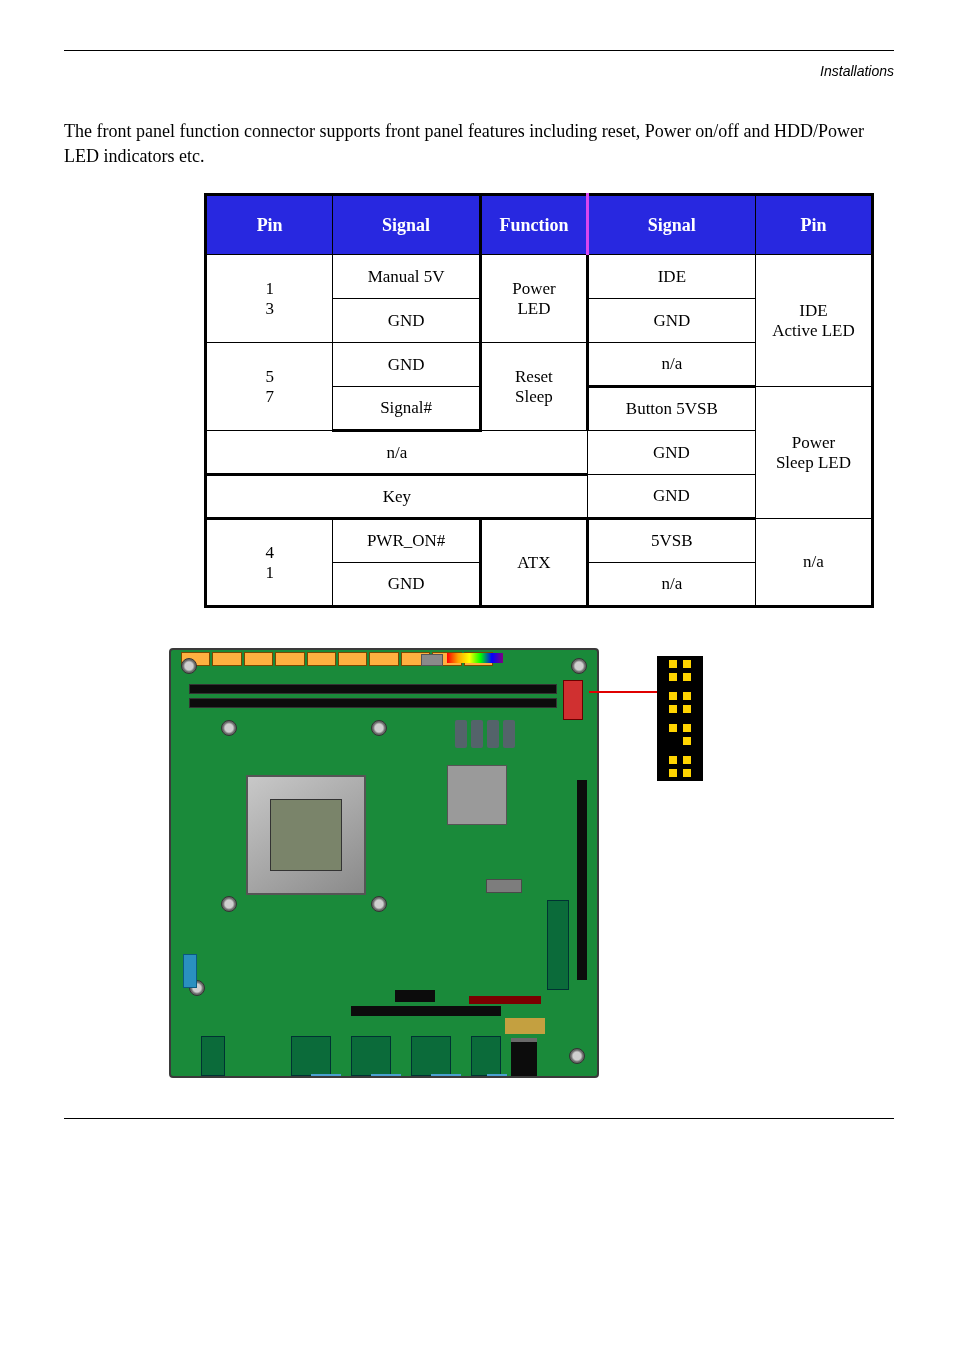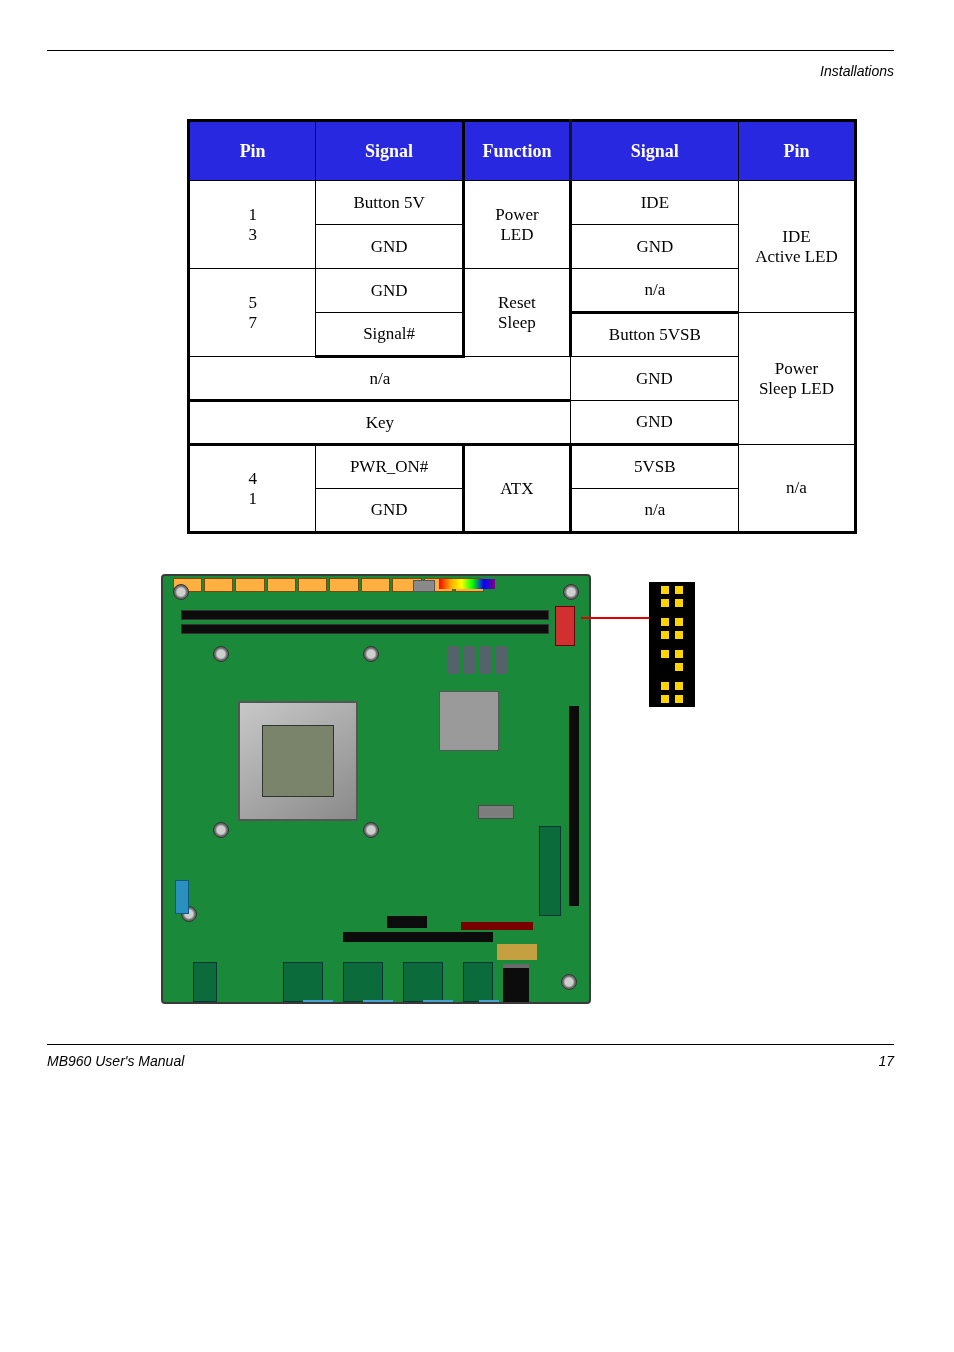--- a/index.html
+++ b/index.html
@@ -5,21 +5,21 @@
   * { box-sizing: border-box; margin: 0; padding: 0; }
   body {
     width: 954px;
     height: 1352px;
     background: #ffffff;
     font-family: Arial, Helvetica, sans-serif;
     color: #000;
     position: relative;
   }
   .page {
-    padding: 50px 60px 30px 47px;
+    padding: 50px 60px 30px 64px;
   }
   .header-line {
     border-top: 1px solid #000;
     margin-bottom: 12px;
   }
   .header-text {
     font-size: 14px;
     font-style: italic;
     text-align: right;
     margin-bottom: 40px;
@@ -49,21 +49,21 @@
     color: #fff;
     font-family: "Times New Roman", Times, serif;
     font-weight: bold;
     font-size: 18px;
     border-right: 1px solid #000;
     height: 60px;
     vertical-align: middle;
   }
   .pin-table th.divider-head {
     border-left: 3px solid #000;
-    border-right: 3px solid #0f172a;
+    border-right: 3px solid #d946ef;
     margin-left: 24px;
   }
   .pin-table td {
     font-family: "Times New Roman", Times, serif;
     font-size: 17px;
     text-align: center;
     border: 1px solid #000;
     height: 44px;
     vertical-align: middle;
     background: #fff;
@@ -208,20 +208,21 @@
     font-style: italic;
   }
 </style>
 </head>
 <body>
 
 <div class="page">
   <div class="header-line"></div>
   <div class="header-text">Installations</div>
 
+  <div class="section-desc">The front panel function connector supports front panel features including reset, Power on/off and HDD/Power LED indicators etc.</div>
 
   <table class="pin-table">
     <colgroup>
       <col class="col-pin">
         <col class="col-sig">
         <col class="col-func">
         <col class="col-sig2">
         <col class="col-pin2">
     </colgroup>
     <thead>
@@ -230,21 +231,21 @@
         <th class="cs-right">Signal</th>
         <th class="divider-head">Function</th>
         <th class="cs-left">Signal</th>
         <th>Pin</th>
       </tr>
     </thead>
     <tbody>
 
       <tr>
         <td class="ls" rowspan="2"><span>1</span><br><span>3</span></td>
-        <td>Button 5V</td>
+        <td>Manual 5V</td>
         <td class="cs-left cs-right" rowspan="2" style="white-space:pre-line">Power
 LED</td>
         <td>IDE</td>
         <td class="rs" rowspan="3" style="white-space:pre-line">IDE
 Active LED</td>
       </tr>
       <tr>
         <td>GND</td>
         <td>GND</td>
       </tr>
@@ -380,17 +381,13 @@
           <div class="hdr-pin"></div>
         </div>
       <div class="hdr-row">
           <div class="hdr-pin"></div>
           <div class="hdr-pin"></div>
         </div>
     </div>
   </div>
 
   <div class="footer-line"></div>
-  <div class="footer-row">
-    <span>MB960 User's Manual</span>
-    <span>17</span>
-  </div>
 </div>
 
 </body></html>

